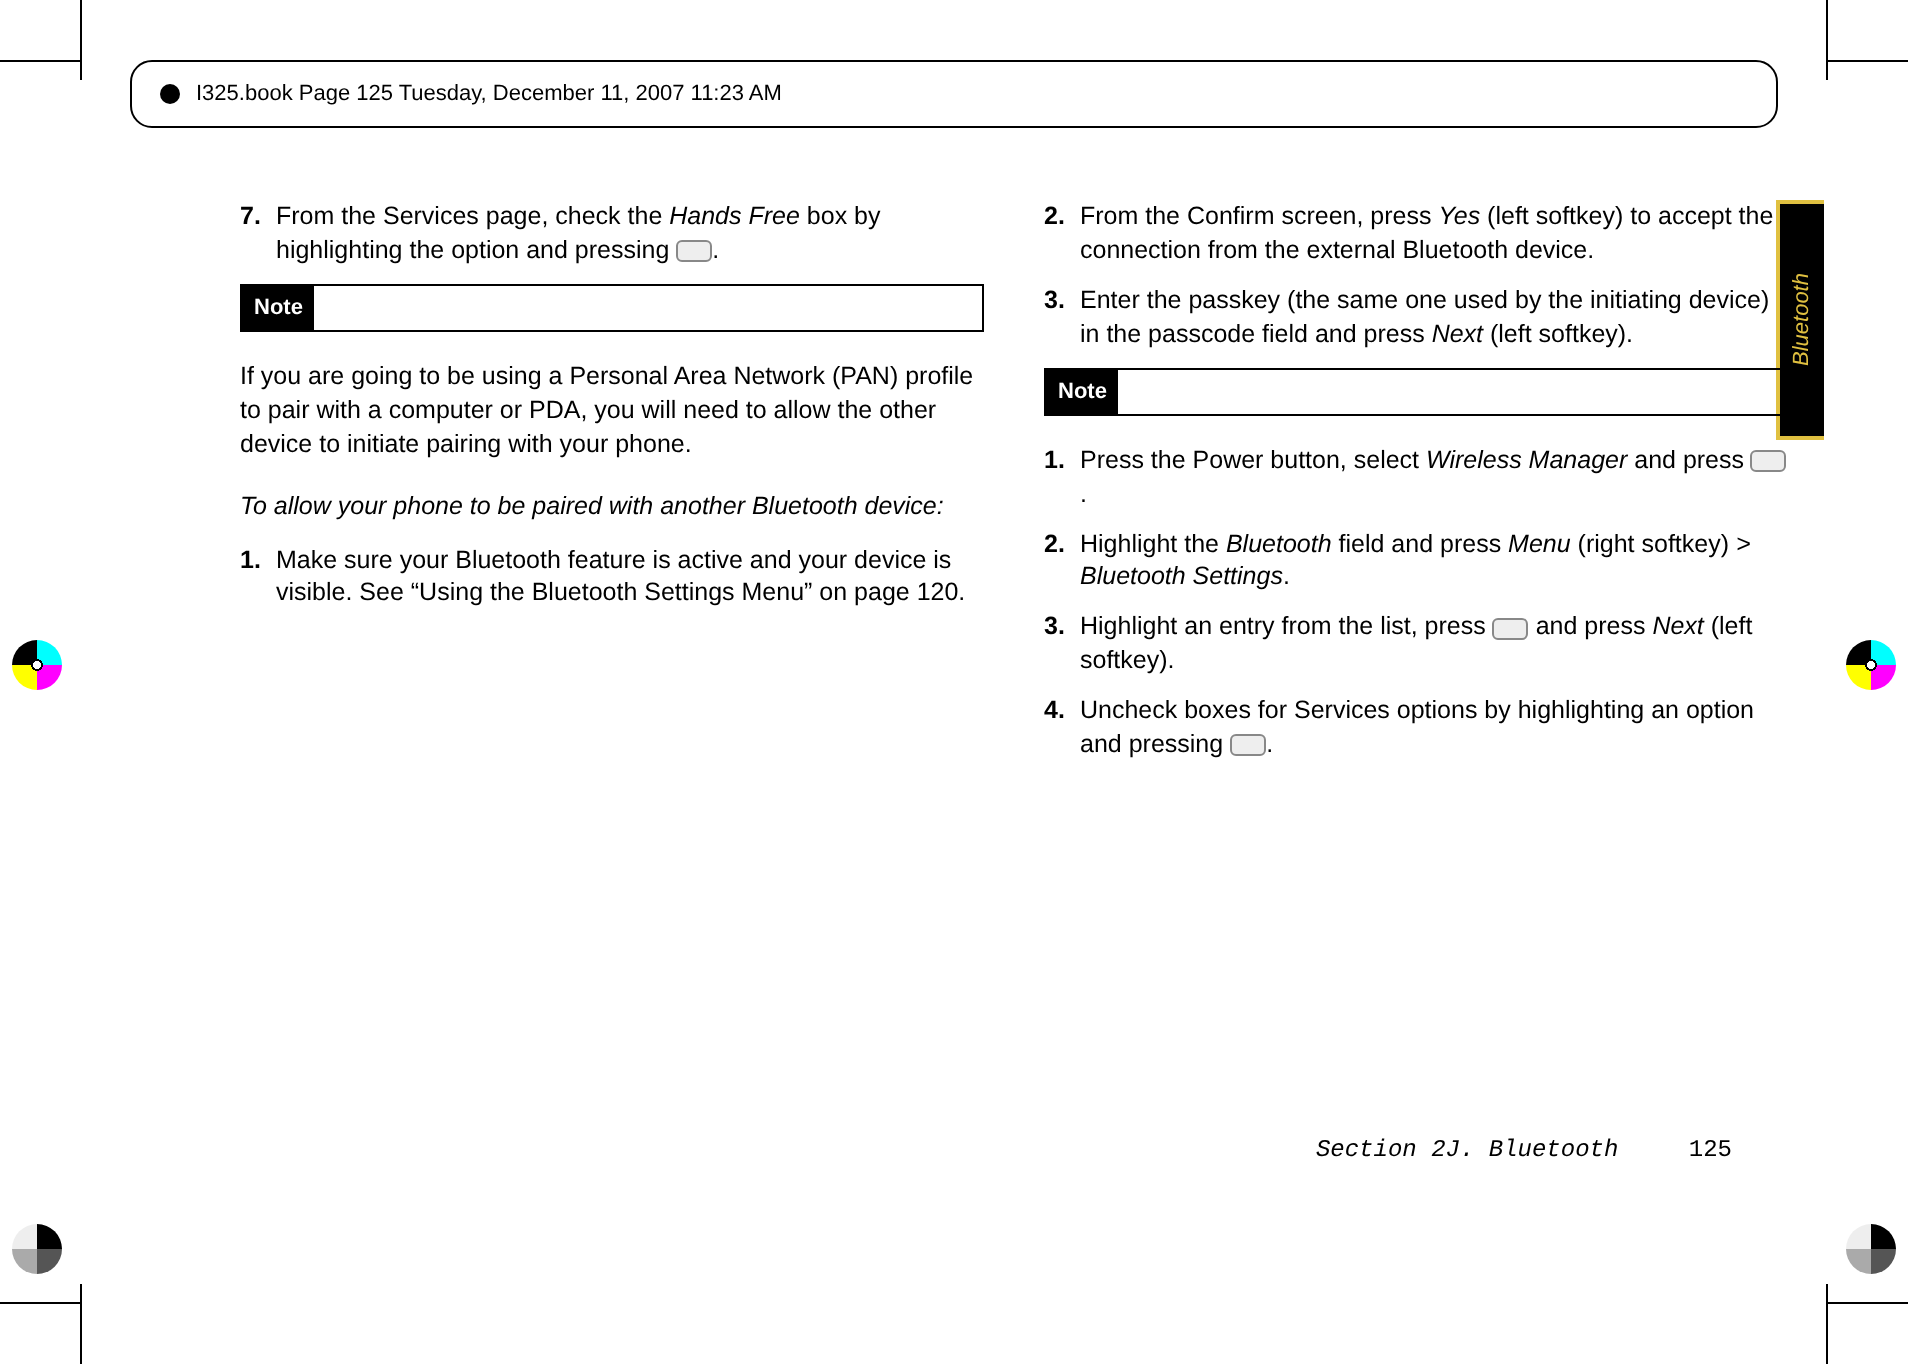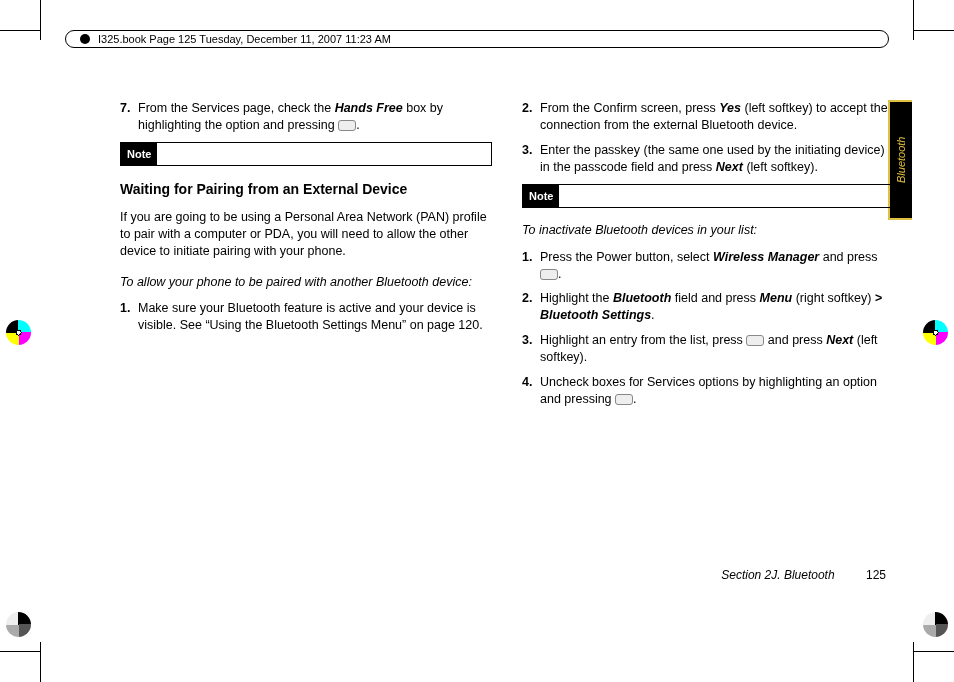--- a/index.html
+++ b/index.html
@@ -27,21 +27,21 @@
   .cmyk { position: absolute; width: 25px; height: 25px; border-radius: 50%; }
   .cmyk-l { left: 6px; top: 320px; background: radial-gradient(circle, #fff 2px, #000 2px, #000 3px, transparent 3px), conic-gradient(#0ff 0 90deg, #f0f 90deg 180deg, #ff0 180deg 270deg, #000 270deg 360deg); }
   .cmyk-r { right: 6px; top: 320px; background: radial-gradient(circle, #fff 2px, #000 2px, #000 3px, transparent 3px), conic-gradient(#0ff 0 90deg, #f0f 90deg 180deg, #ff0 180deg 270deg, #000 270deg 360deg); }
   .gray-l, .gray-r { position: absolute; width:25px; height:25px; border-radius:50%; background: conic-gradient(#000 0 90deg,#555 90deg 180deg,#aaa 180deg 270deg,#eee 270deg 360deg); }
   .gray-l { left:6px; bottom:45px; }
   .gray-r { right:6px; bottom:45px; }
 
   .header-box {
     position: absolute;
     top: 30px; left: 65px; right: 65px;
-    height: 18px;
+    height: 34px;
     border: 1px solid #000;
     border-radius: 11px;
     display: flex;
     align-items: center;
     padding-left: 14px;
   }
   .header-dot { width:10px;height:10px;border-radius:50%;background:#000;margin-right:8px; }
   .header-text { font-size: 11px; }
 
   .page {
@@ -55,44 +55,45 @@
   .col li { margin-bottom: 8px; padding-left: 18px; position: relative; }
   .num { position: absolute; left: 0; font-weight: bold; }
   .bullet-sub { padding-left: 30px; position: relative; margin-bottom:8px; }
   .bullet-sub::before { content:""; position:absolute; left:16px; top:6px; width:5px; height:5px; background:#c0b060; }
   .keyicon { display:inline-block; width:18px; height:11px; border:1px solid #888; border-radius:3px; background:#eee; vertical-align:middle; }
   .notebox { border:1px solid #000; margin: 8px 0 14px 0; display:flex; font-size:11.5px; font-style:italic; line-height:1.3; }
   .notelabel { background:#000; color:#fff; font-style:normal; font-weight:bold; padding:4px 6px; font-size:11px; }
   .notetext { padding:4px 6px; }
   .subhead { font-weight:bold; font-size:14px; margin:6px 0 10px 0; }
   .lead { font-style:italic; margin:6px 0 10px 0; }
-  .bi { font-weight:bold; font-style:italic; }
+  .bi { font-weight:normal; font-style:italic; }
 
   .sidetab {
     position:absolute;
     right:42px; top:100px;
     width:24px; height:120px;
     background:#000;
     border:2px solid #e0c040;
     border-left:none;
     color:#e0c040;
     font-style:italic;
     font-size:11px;
     writing-mode: vertical-rl;
     transform: rotate(180deg);
     text-align:center;
     display:flex; align-items:center; justify-content:center;
   }
 
   .footer {
     position:absolute;
-    bottom:100px; left:120px; right:68px;
+    bottom:100px; left:120px; right:88px;
     text-align:right;
     font-style:italic;
     font-size:12px;
+    font-family:Liberation Mono, monospace;
   }
   .footer .pnum { font-style:normal; margin-left:28px; }
 </style>
 </head>
 <body>
 
 <div class="crop-mark crop-h crop-tl-h"></div>
 <div class="crop-mark crop-v crop-tl-v"></div>
 <div class="crop-mark crop-h crop-tr-h"></div>
 <div class="crop-mark crop-v crop-tr-v"></div>
@@ -120,21 +121,20 @@
       <li>
         <span class="num">7.</span>
         <span>From the Services page, check the </span><span class="bi">Hands Free</span><span> box by highlighting the option and pressing </span><span class="keyicon"></span>.
       </li>
     </ol>
 
     <div class="notebox">
       <div class="notelabel">Note</div>
     </div>
 
-    <div class="subhead">Waiting for Pairing from an External Device</div>
     <p style="margin-bottom:14px;">If you are going to be using a Personal Area Network (PAN) profile to pair with a computer or PDA, you will need to allow the other device to initiate pairing with your phone.</p>
     <p class="lead">To allow your phone to be paired with another Bluetooth device:</p>
     <ol>
       <li>
         <span class="num">1.</span>
         <span>Make sure your Bluetooth feature is active and your device is visible. See “Using the Bluetooth Settings Menu” on page 120.</span>
       </li>
     </ol>
   </div>
 
@@ -147,21 +147,20 @@
       <li>
         <span class="num">3.</span>
         <span>Enter the passkey (the same one used by the initiating device) in the passcode field and press </span><span class="bi">Next</span><span> (left softkey).</span>
       </li>
     </ol>
 
     <div class="notebox">
       <div class="notelabel">Note</div>
     </div>
 
-    <p class="lead">To inactivate Bluetooth devices in your list:</p>
     <ol>
       <li>
         <span class="num">1.</span>
         <span>Press the Power button, select </span><span class="bi">Wireless Manager</span><span> and press </span><span class="keyicon"></span>.
       </li>
       <li>
         <span class="num">2.</span>
         <span>Highlight the </span><span class="bi">Bluetooth</span><span> field and press </span><span class="bi">Menu</span><span> (right softkey) </span><span class="bi">&gt; Bluetooth Settings</span>.
       </li>
       <li>

